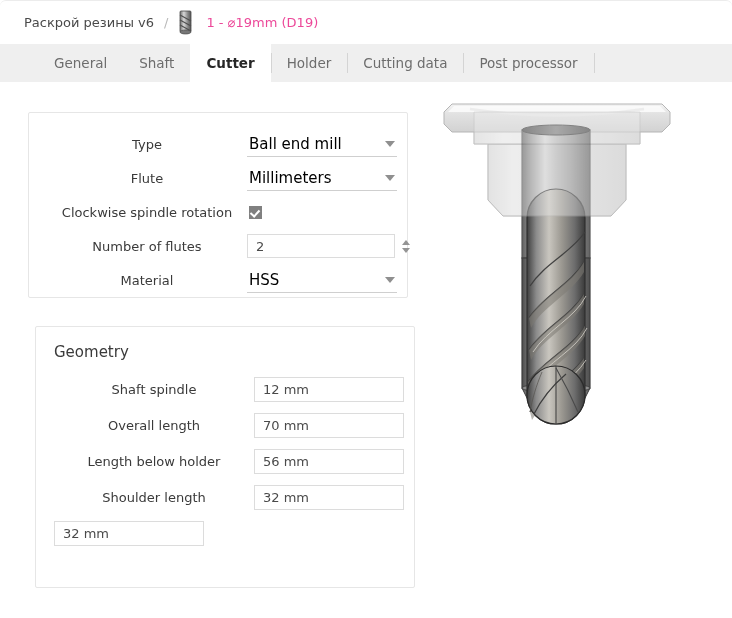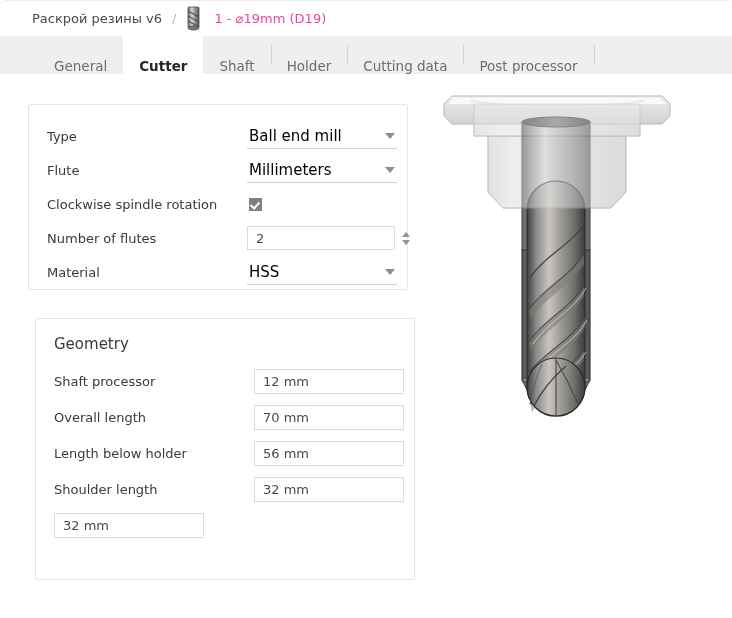--- a/index.html
+++ b/index.html
@@ -12,24 +12,24 @@
     background: #ffffff;
     font-family: "DejaVu Sans", "Liberation Sans", sans-serif;
     font-size: 13px;
     color: #3a3a3a;
     overflow: hidden;
     position: relative;
   }
 
   
   .breadcrumb {
-    height: 36px;
-    display: flex;
-    align-items: center;
-    padding: 0 0 0 32px;
+    height: 44px;
+    display: flex;
+    align-items: center;
+    padding: 0 0 0 24px;
     box-sizing: border-box;
     background: #ffffff;
     border-top: 1px solid #ececec;
     border-radius: 6px;
   }
   .crumb-project {
     font-size: 13px;
     color: #4a4a4a;
     white-space: nowrap;
   }
@@ -55,21 +55,21 @@
   .tabbar {
     height: 38px;
     background: #efefef;
     display: flex;
     align-items: stretch;
     padding-left: 38px;
     box-sizing: border-box;
   }
   .tab {
     display: flex;
-    align-items: flex-end;
+    align-items: center;
     padding: 0 16px;
     font-size: 13.5px;
     color: #6d6d6d;
     position: relative;
     cursor: default;
     white-space: nowrap;
   }
   .tab.active {
     background: #ffffff;
     color: #262626;
@@ -122,20 +122,21 @@
     padding: 14px 16px 0 18px;
   }
   #card-geometry .rows {
     padding-top: 4px;
   }
 
   .row {
     display: flex;
     align-items: center;
     height: 34px;
+    text-align: center;
   }
   .row-label {
     width: 200px;
     flex: 0 0 200px;
     font-size: 13px;
     color: #3a3a3a;
   }
   .row-field {
     flex: 1 1 auto;
     display: flex;
@@ -263,25 +264,25 @@
       <ellipse cx="8.5" cy="22" rx="5.5" ry="2" fill="#777777" stroke="#4a4a4a" stroke-width="0.7"></ellipse>
     </svg>
   </span>
   <span class="crumb-tool">1 - ⌀19mm (D19)</span>
 </div>
 
 <div class="tabbar">
   <div class="tab">
       <span>General</span>
     </div>
+  <div class="tab">
+      <span>Shaft</span>
+    </div>
   <div class="tab active">
       <span>Cutter</span>
-    </div>
-  <div class="tab">
-      <span>Shaft</span>
     </div>
   <div class="tab sep">
       <span>Holder</span>
     </div>
   <div class="tab sep">
       <span>Cutting data</span>
     </div>
   <div class="tab sep">
       <span>Post processor</span>
     </div>
@@ -345,21 +346,21 @@
 
     </div>
   </div>
 
   <div class="card" id="card-geometry">
     <div class="card-title">Geometry</div>
     <div class="rows">
 
 
       <div class="row">
-        <div class="row-label">Shaft processor</div>
+        <div class="row-label">Shaft spindle</div>
         <div class="row-field">
           <div class="textinput">12 mm</div>
         </div>
       </div>
 
       <div class="row">
         <div class="row-label">Overall length</div>
         <div class="row-field">
           <div class="textinput">70 mm</div>
         </div>

